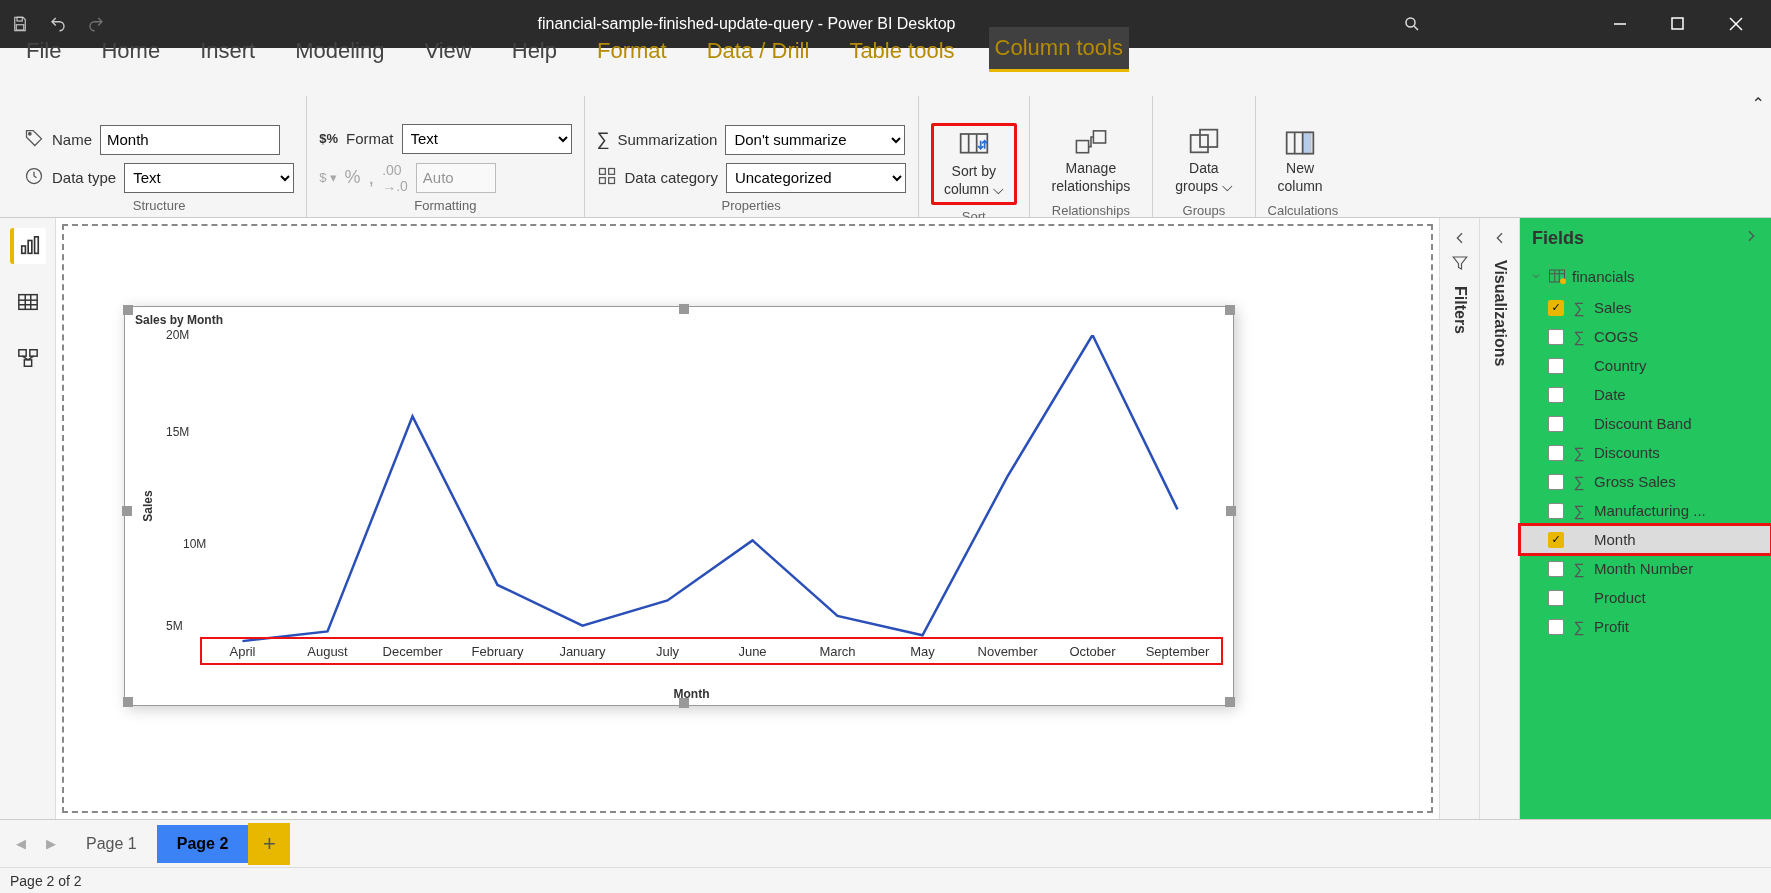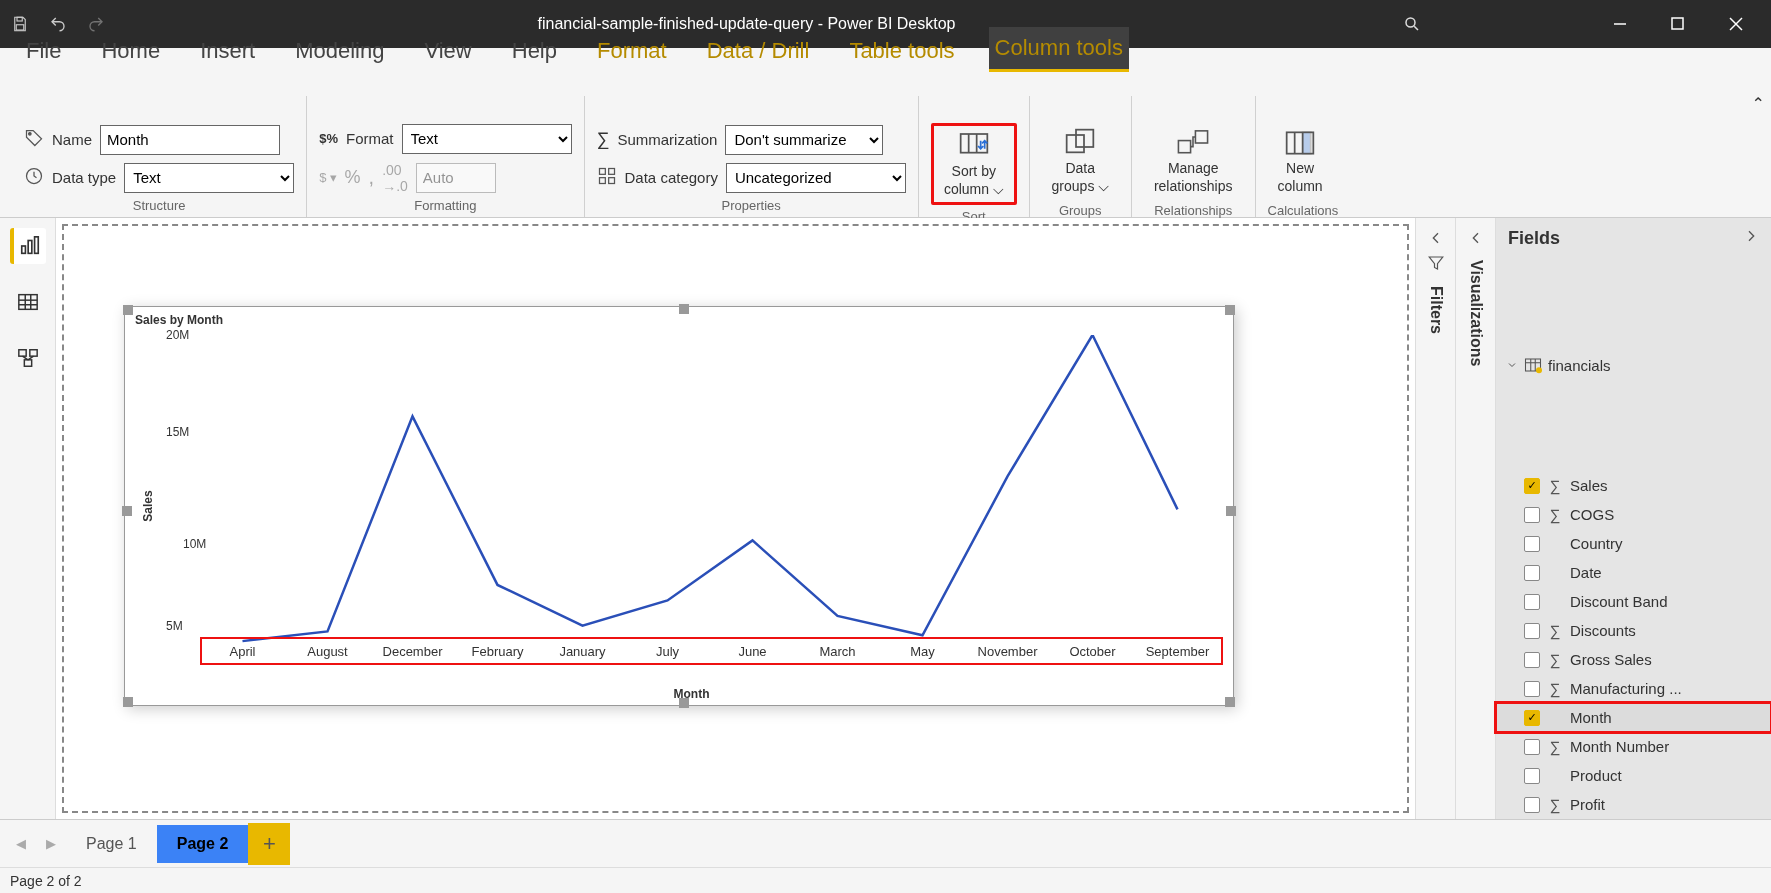--- a/index.html
+++ b/index.html
@@ -56,21 +56,21 @@
 .y-tick { position: absolute; left: 6px; font-size: 12px; transform: translateY(-50%); }
 .x-tick { position: absolute; bottom: 4px; font-size: 13px; transform: translateX(-50%); }
 .x-axis-highlight { position: absolute; border: 2px solid #e11; }
 svg.chart-svg { position: absolute; left: 40px; top: 0; right: 0; bottom: 20px; }
 
 
 .panel-collapsed { width: 40px; background: #f5f5f5; border-left: 1px solid #ddd; display: flex; flex-direction: column; align-items: center; padding-top: 12px; gap: 8px; }
 .panel-collapsed .vtext { writing-mode: vertical-lr; font-size: 16px; font-weight: 600; margin-top: 6px; }
 .panel-collapsed svg { cursor: pointer; }
 
-.fields-panel { width: 276px; background: #e5e5e5; border-left: 1px solid #ddd; display: flex; flex-direction: column; justify-content: space-between; }
+.fields-panel { width: 252px; background: #22c55e; border-left: 1px solid #ddd; display: flex; flex-direction: column; }
 .fields-header { display: flex; align-items: center; padding: 10px 12px; font-size: 18px; font-weight: 600; }
 .fields-header .chev { margin-left: auto; }
 .search-box { margin: 4px 10px; display: flex; align-items: center; background: #fff; border: 1px solid #666; padding: 6px 8px; gap: 8px; }
 .search-box input { border: none; outline: none; flex: 1; font-size: 15px; }
 .table-node { display: flex; align-items: center; padding: 8px 10px; gap: 6px; font-size: 15px; cursor: pointer; }
 .field-row { display: flex; align-items: center; padding: 6px 6px 6px 28px; gap: 8px; font-size: 15px; cursor: pointer; }
 .field-row.selected { background: #dcdcdc; }
 .field-row.highlighted { outline: 3px solid #e11; outline-offset: -1px; }
 .cb { width: 16px; height: 16px; border: 1px solid #888; border-radius: 2px; display: inline-flex; align-items: center; justify-content: center; font-size: 11px; background: #fff; }
 .cb.checked { background: #e8b800; border-color: #e8b800; color: #000; }
@@ -199,21 +199,21 @@
       </div>
     <div class="rg-label">Formatting</div>
   </div>
 
   <div class="ribbon-group">
     <div class="rg-content">
         <div class="rg-col">
       <div class="rg-row">
         <span style="font-size:18px;">∑</span>
         <span style="font-size:15px;">Summarization</span>
-        <select class="rg-select" style="width:158px"><option>Don't summarize</option></select>
+        <select class="rg-select" style="width:180px"><option>Don't summarize</option></select>
       </div>
       <div class="rg-row">
         <span><svg width="20" height="20" viewBox="0 0 24 24" fill="none" stroke="#555" stroke-width="1.5">
                 <rect x="3" y="3" width="7" height="7"></rect>
                 <rect x="14" y="3" width="7" height="7"></rect>
                 <rect x="3" y="14" width="7" height="7"></rect>
                 <rect x="14" y="14" width="7" height="7"></rect>
               </svg></span>
         <span style="font-size:15px;">Data category</span>
         <select class="rg-select" style="width:180px"><option>Uncategorized</option></select>
@@ -236,44 +236,44 @@
         <span>Sort by</span>
         <span><span>column</span> ⌵</span>
       </div>
     </div>
     <div class="rg-label">Sort</div>
   </div>
 
   <div class="ribbon-group">
     <div class="rg-content">
       <div class="rg-bigbtn">
-        <svg width="32" height="32" viewBox="0 0 24 24" fill="none" stroke="#555" stroke-width="1.3">
-            <rect x="2" y="6" width="13" height="13"></rect>
-            <rect x="9" y="2" width="13" height="13"></rect>
-          </svg>
-        <span>Data</span>
-        <span><span>groups</span> ⌵</span>
-      </div>
-    </div>
-    <div class="rg-label">Groups</div>
-  </div>
-
-  <div class="ribbon-group">
-    <div class="rg-content">
-      <div class="rg-bigbtn">
         <svg width="34" height="32" viewBox="0 0 28 24" fill="none" stroke="#555" stroke-width="1.3">
             <rect x="2" y="10" width="10" height="10"></rect>
             <rect x="16" y="2" width="10" height="10"></rect>
             <path d="M12 15h2v-8h2"></path>
           </svg>
         <span>Manage</span>
         <span>relationships</span>
       </div>
     </div>
     <div class="rg-label">Relationships</div>
+  </div>
+
+  <div class="ribbon-group">
+    <div class="rg-content">
+      <div class="rg-bigbtn">
+        <svg width="32" height="32" viewBox="0 0 24 24" fill="none" stroke="#555" stroke-width="1.3">
+            <rect x="2" y="6" width="13" height="13"></rect>
+            <rect x="9" y="2" width="13" height="13"></rect>
+          </svg>
+        <span>Data</span>
+        <span><span>groups</span> ⌵</span>
+      </div>
+    </div>
+    <div class="rg-label">Groups</div>
   </div>
 
   <div class="ribbon-group">
     <div class="rg-content">
       <div class="rg-bigbtn">
         <svg width="32" height="32" viewBox="0 0 24 24" fill="none" stroke="#555" stroke-width="1.3">
             <rect x="2" y="4" width="20" height="16"></rect>
             <line x1="8" y1="4" x2="8" y2="20"></line>
             <line x1="14" y1="4" x2="14" y2="20"></line>
             <rect x="14" y="4" width="6" height="16" fill="#2a6fd6" opacity="0.3"></rect>

